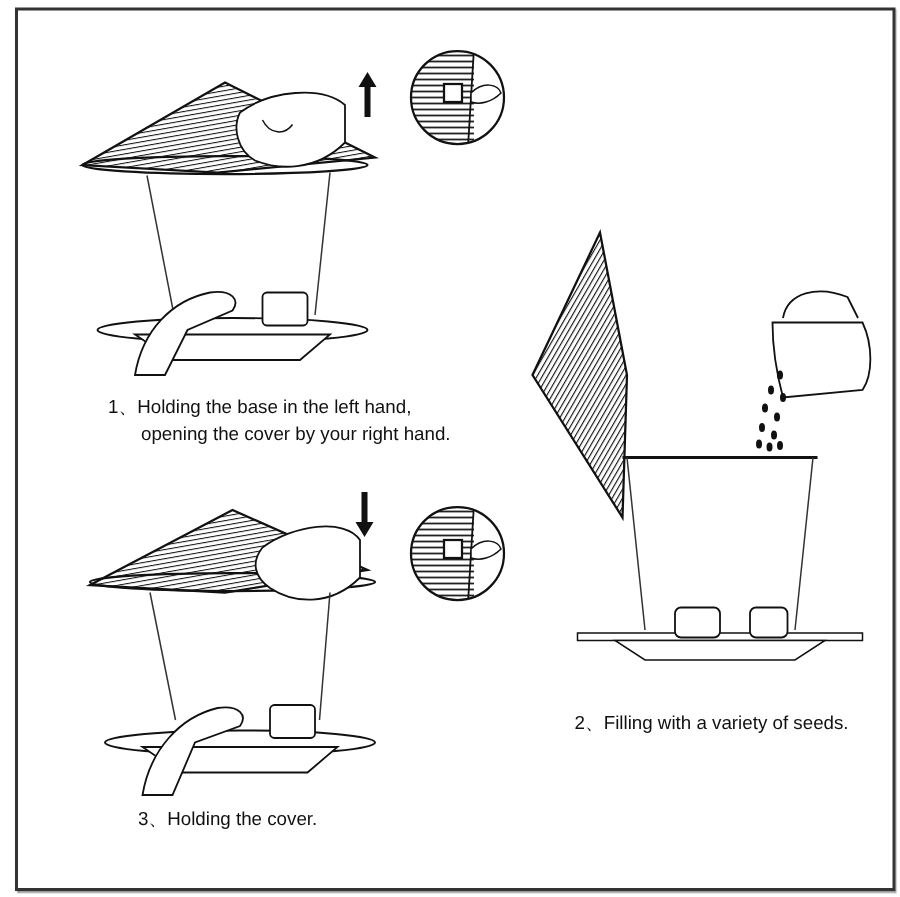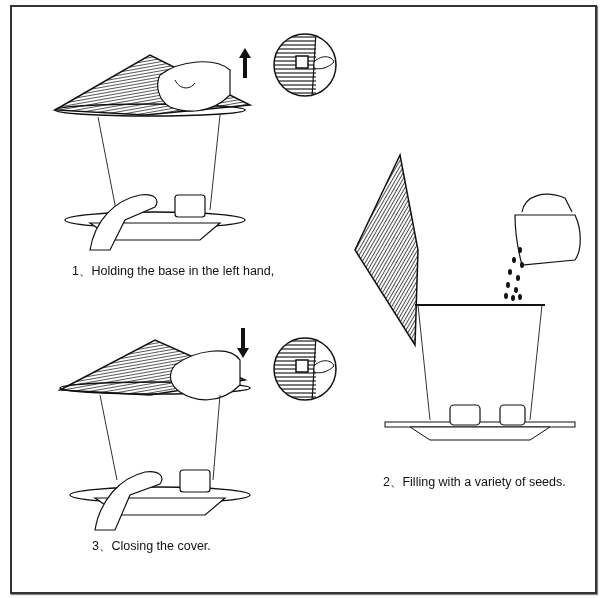--- a/index.html
+++ b/index.html
@@ -52,20 +52,21 @@
   <g clip-path="url(#c1)">
     <rect x="0" y="0" width="44" height="66" fill="url(#hatchH)"></rect>
     <path d="M44,0 L40,66" stroke="#111" stroke-width="1.2"></path>
     <rect x="24" y="24" width="12" height="12" fill="#fff" stroke="#111" stroke-width="1.5"></rect>
     <path d="M42,30 C50,22 60,24 62,30 C56,36 48,38 42,36 Z" fill="#fff" stroke="#111"></path>
   </g>
   <circle cx="33" cy="33" r="31" fill="none" stroke="#111" stroke-width="1.5"></circle>
 </svg>
 <div class="caption" style="left:48px;top:262px;margin-left:24px;">
   <span>1、</span><span>Holding the base in the left hand,</span><br>
+  <span style="padding-left:22px;">opening the cover by your right hand.</span>
 </div>
 
 <svg width="240" height="300" style="left:350px;top:150px;" viewBox="0 0 240 300">
   <defs>
     <pattern id="hatch2" width="3" height="3" patternUnits="userSpaceOnUse" patternTransform="rotate(30)">
       <rect width="3" height="3" fill="#fff"></rect>
         <line x1="0" y1="0" x2="0" y2="3" stroke="#111" stroke-width="1.5"></line>
     </pattern>
   </defs>
 
@@ -122,14 +123,14 @@
     </clipPath>
   <g clip-path="url(#c3)">
     <rect x="0" y="0" width="44" height="66" fill="url(#hatchH)"></rect>
     <path d="M44,0 L40,66" stroke="#111" stroke-width="1.2"></path>
     <rect x="24" y="24" width="12" height="12" fill="#fff" stroke="#111" stroke-width="1.5"></rect>
     <path d="M42,30 C50,22 60,24 62,30 C56,36 48,38 42,36 Z" fill="#fff" stroke="#111"></path>
   </g>
   <circle cx="33" cy="33" r="31" fill="none" stroke="#111" stroke-width="1.5"></circle>
 </svg>
 <div class="caption" style="left:92px;top:537px;">
-  <span>3、</span><span>Closing the cover.</span>
+  <span>3、</span><span>Holding the cover.</span>
 </div>
 
 </body></html>

